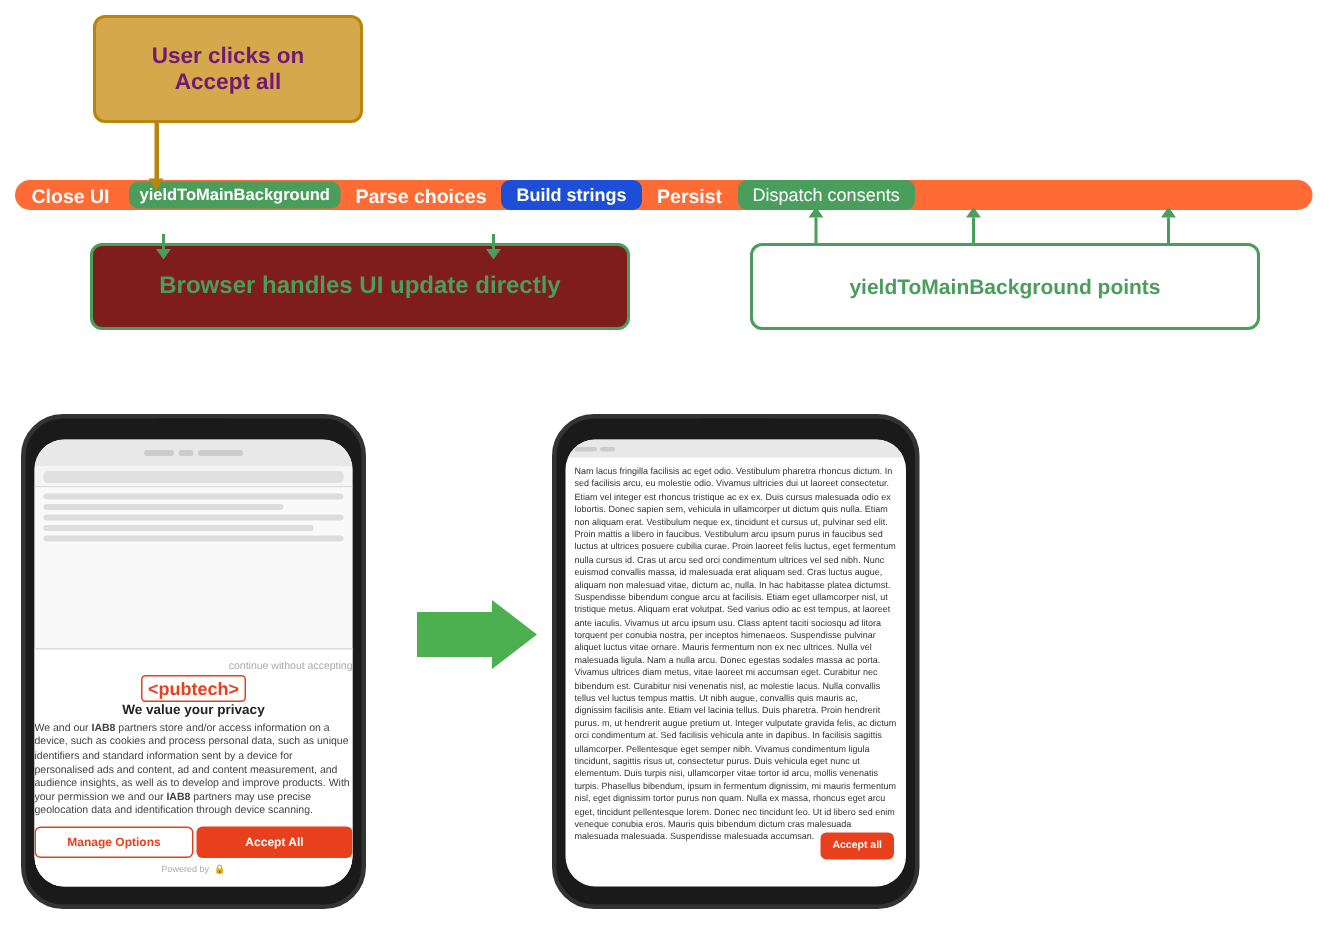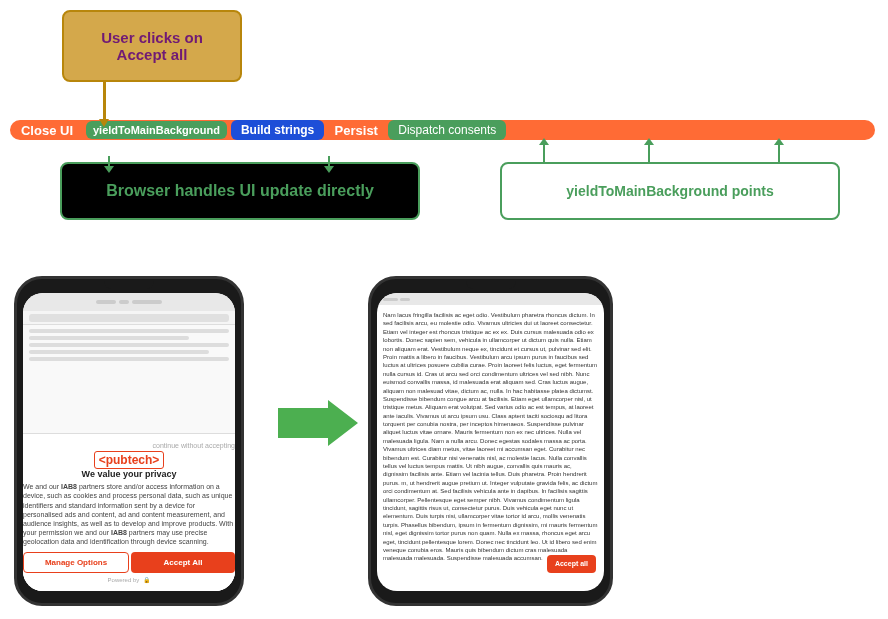--- a/index.html
+++ b/index.html
@@ -85,21 +85,21 @@
       height: 58px;
       border: 2px solid #4a9e5c;
       border-radius: 8px;
       display: flex;
       align-items: center;
       justify-content: center;
       text-align: center;
       font-weight: bold;
       font-size: 16px;
       color: #4a9e5c;
-      background: #000000;
+      background: #7f1d1d;
       z-index: 6;
     }
 
     
     .yield-points-box {
       position: absolute;
       top: 162px; left: 500px;
       width: 340px;
       height: 58px;
       border: 2px solid #4a9e5c;
@@ -258,20 +258,23 @@
   <div class="pipeline-bar">
 
     <div class="pipeline-step" style="min-width:74px;">
       <span>Close UI</span>
     </div>
 
     <div style="background:#4a9e5c; border-radius:6px; padding:3px 7px; color:#fff; font-weight:bold; font-size:11px; white-space:nowrap; margin:0 2px;">
       <span>yieldToMainBackground</span>
     </div>
 
+    <div class="pipeline-step" style="min-width:100px;">
+      <span>Parse choices</span>
+    </div>
 
     <div style="background:#1d4ed8; border-radius:6px; padding:3px 10px; color:#fff; font-weight:bold; font-size:12px; white-space:nowrap; margin:0 2px;">
       <span>Build strings</span>
     </div>
 
     <div class="pipeline-step" style="min-width:60px;">
       <span>Persist</span>
     </div>
 
     <div style="background:#4a9e5c; border-radius:6px; padding:3px 10px; color:#fff; font-weight:normal; font-size:12px; white-space:nowrap; margin:0 2px;">

